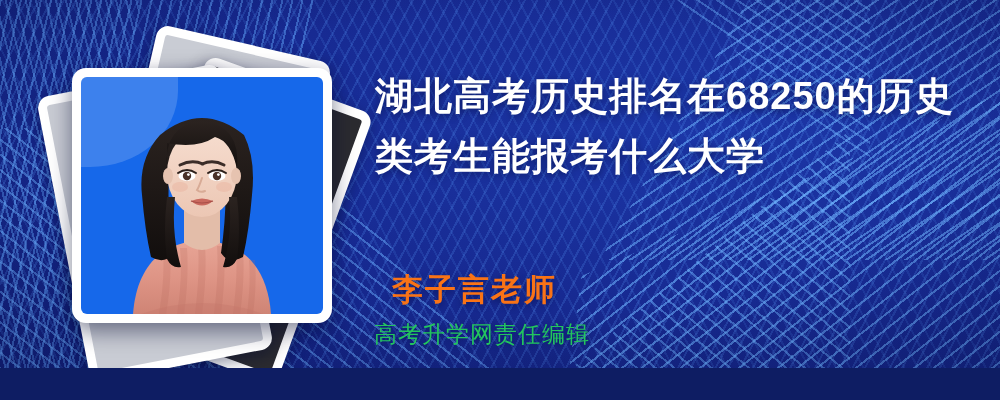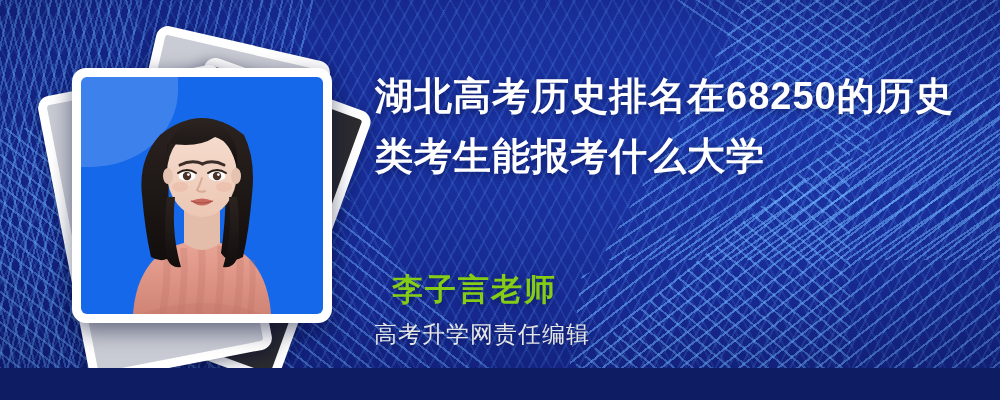--- a/index.html
+++ b/index.html
@@ -152,27 +152,27 @@
   
   #headline{
     position:absolute;left:375px;top:66px;width:600px;
     color:#ffffff;
     font-size:38px;line-height:60px;font-weight:bold;
     letter-spacing:1px;
     text-shadow:0 2px 7px rgba(3,10,55,.55);
   }
   #author-name{
     position:absolute;left:392px;top:269px;
-    color:#84cc16;font-size:31px;font-weight:bold;letter-spacing:2px;
+    color:#f97316;font-size:31px;font-weight:bold;letter-spacing:2px;
     text-shadow:0 2px 6px rgba(3,10,55,.5);
     text-align:center;
   }
   #author-role{
     position:absolute;left:374px;top:319px;
-    color:#e5e5e5;font-size:23px;font-weight:normal;letter-spacing:1px;
+    color:#22c55e;font-size:23px;font-weight:normal;letter-spacing:1px;
     text-shadow:0 1px 5px rgba(3,10,55,.45);
   }
 </style>
 </head>
 <body>
 
 <div id="banner">
 
   <div class="bg-base"></div>
   <div class="bg-stripes-a"></div>

